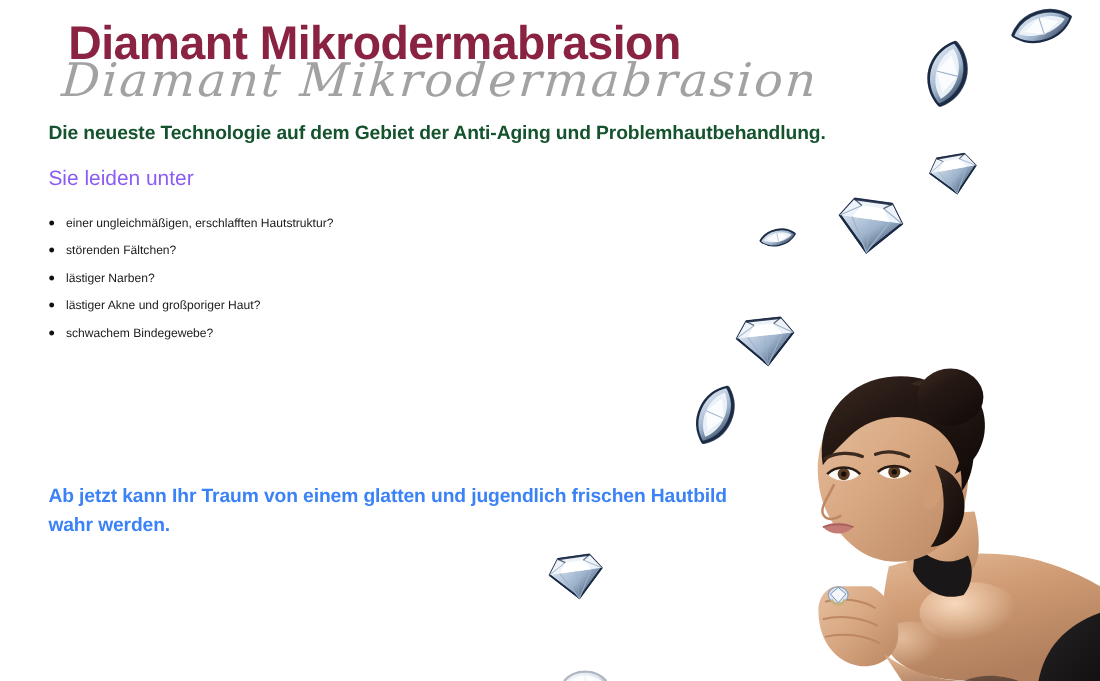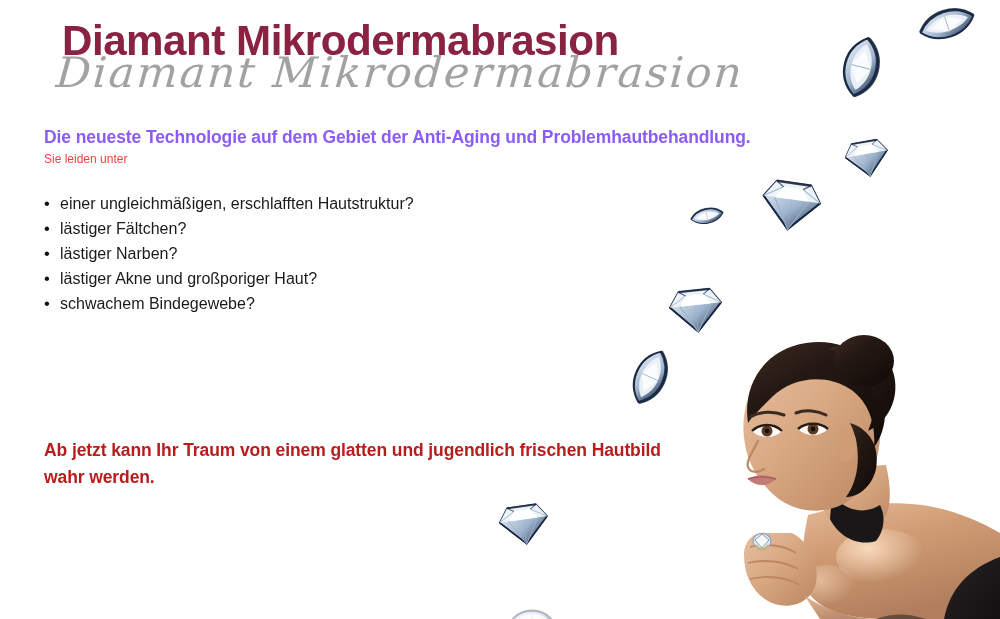--- a/index.html
+++ b/index.html
@@ -31,41 +31,41 @@
     white-space:nowrap;
     z-index:2;
     transform:scaleX(1.03) skewX(-4deg);
     transform-origin:left top;
     opacity:.92;
   }
 
   
   .lead{
     position:absolute;left:44px;top:110px;
-    font-size:17.5px;font-weight:bold;color:#8b5cf6;
-    letter-spacing:-0.1px;white-space:nowrap;margin-top:17px;
+    font-size:17.5px;font-weight:bold;color:#14532d;
+    letter-spacing:-0.1px;white-space:nowrap;
   }
   .sub{
     position:absolute;left:44px;top:152px;
-    font-size:12px;font-weight:400;color:#ef4444;white-space:nowrap;
+    font-size:19px;font-weight:400;color:#8b5cf6;white-space:nowrap;
   }
   .bullets{
     position:absolute;left:44px;top:191px;
     margin:0;padding:0;list-style:none;
   }
   .bullets li{
-    font-size:16px;color:#1a1a1a;line-height:25px;white-space:nowrap;
+    font-size:11px;color:#1a1a1a;line-height:25px;white-space:nowrap;
     padding-left:16px;position:relative;
   }
   .bullets li:before{
     content:"\2022";position:absolute;left:0;top:0;font-size:16.5px;color:#111;
   }
   .closing{
     position:absolute;left:44px;top:437px;
-    font-size:17.5px;font-weight:bold;color:#b91c1c;
+    font-size:17.5px;font-weight:bold;color:#3b82f6;
     line-height:27px;width:640px;letter-spacing:-0.1px;
   }
 
   
   .dia{position:absolute;pointer-events:none;}
   .dia svg{display:block;width:100%;height:100%;}
 
   
   .model{position:absolute;right:0;bottom:0;width:300px;height:300px;}
   .model svg{display:block;}
@@ -78,21 +78,21 @@
   <div class="title-wrap">
     <div class="title-script">Diamant Mikrodermabrasion</div>
     <div class="title-main">Diamant Mikrodermabrasion</div>
   </div>
 
   <div class="lead">Die neueste Technologie auf dem Gebiet der Anti-Aging und Problemhautbehandlung.</div>
   <div class="sub">Sie leiden unter</div>
 
   <ul class="bullets">
     <li>einer ungleichmäßigen, erschlafften Hautstruktur?</li>
-    <li>lästiger Fältchen?</li>
+    <li>störenden Fältchen?</li>
     <li>lästiger Narben?</li>
     <li>lästiger Akne und großporiger Haut?</li>
     <li>schwachem Bindegewebe?</li>
   </ul>
 
   <div class="closing">Ab jetzt kann Ihr Traum von einem glatten und jugendlich frischen Hautbild wahr werden.</div>
 
   <div id="diamond-layer">
       <div class="dia" style="left: 918px; top: 4px; width: 58px; height: 40px; transform: rotate(-18deg);">
         <svg viewBox="0 0 100 60" preserveAspectRatio="none">

